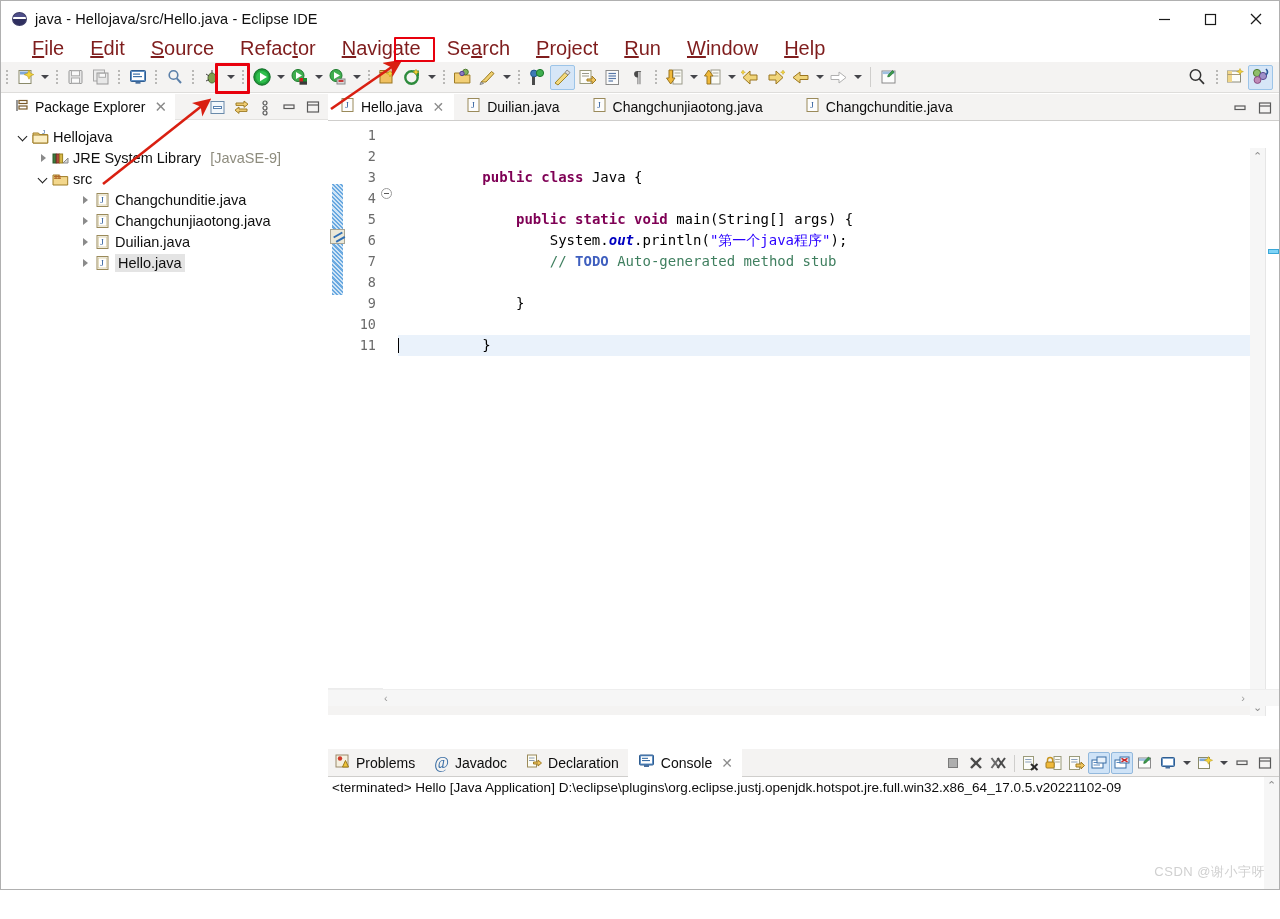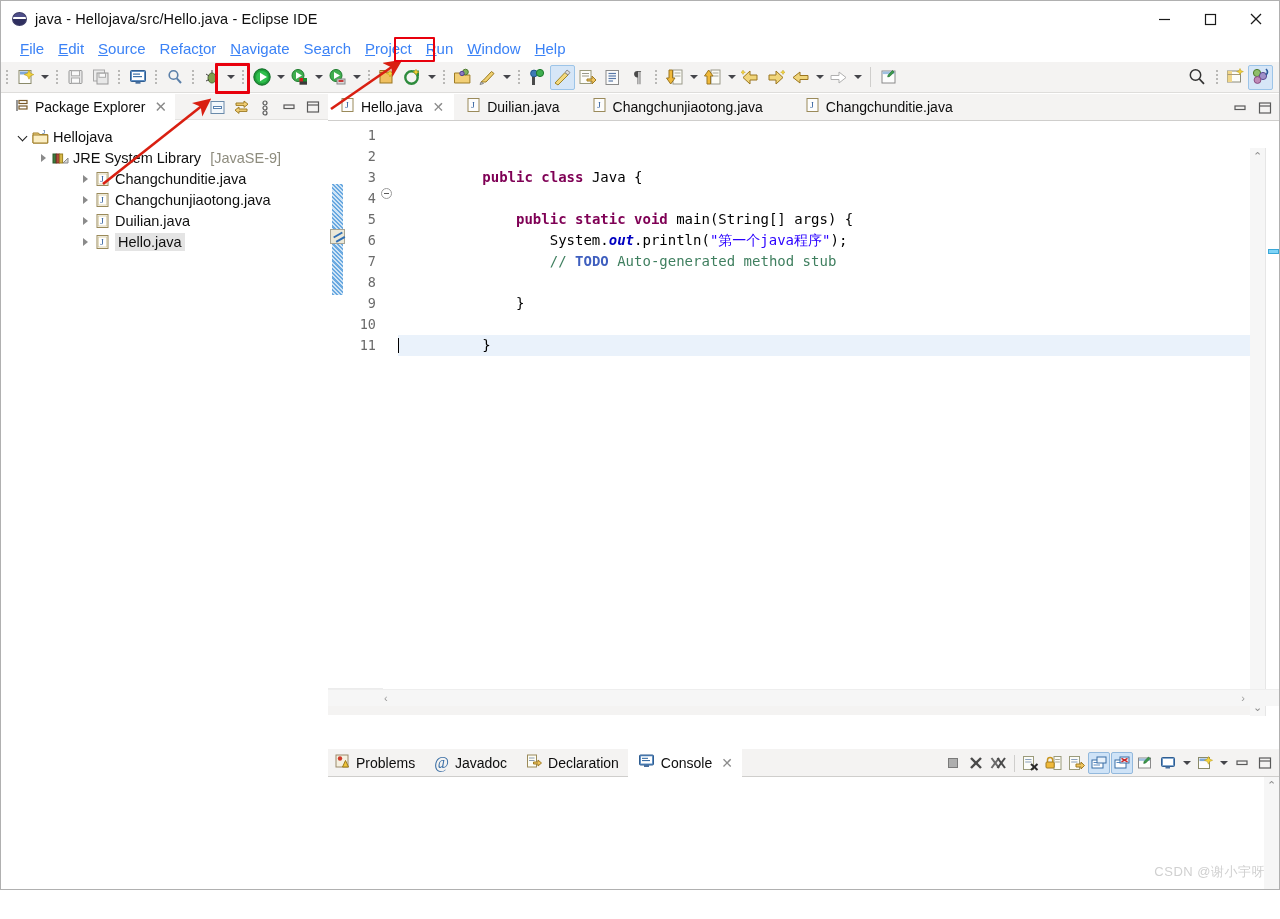--- a/index.html
+++ b/index.html
@@ -49,23 +49,24 @@
   }
   .winbtn svg { display: block; }
 
   
   .menubar {
     position: absolute; left: 0; top: 36px; width: 1278px; height: 24px;
     display: flex; align-items: center; padding-left: 12px;
     background: #ffffff;
   }
   .menuitem {
-    font-size: 15px; color: #3b82f6;
+    font-size: 20px; color: #7f1d1d;
     padding: 1px 7px 2px 7px;
     white-space: nowrap;
+    margin-left: 12px;
   }
   .menuitem u { text-decoration: underline; text-underline-offset: 1px; }
   .menuitem.highlighted { position: relative; }
   .menu-redbox {
     position: absolute; left: 393px; top: 36px;
     width: 41px; height: 25px;
     border: 2.5px solid #e8000d;
     border-radius: 1px;
     pointer-events: none;
     z-index: 40;
@@ -662,20 +663,37 @@
             <rect x="7.6" y="4" width="3" height="9" fill="#d8b84a" stroke="#9a8020"></rect>
             <path d="M11 13 L16 8 L16 13Z" fill="#d8d8d8" stroke="#8a8a8a"></path>
           </svg>
         </span>
         <span class="tlabel-wrap">
           <span class="tlabel">JRE System Library</span>
           <span class="tlabel dim" style="margin-left:5px;">[JavaSE-9]</span>
         </span>
       </div>
 
+      <div class="trow" style="padding-left:34px;">
+        <span class="tw">
+            <span class="chev-d"></span>
+          </span>
+        <span class="ticon">
+          <svg width="17" height="16" viewBox="0 0 17 16">
+            <path d="M1 4 h5.5 l1.2 1.6 h8 v8.4 h-14.7Z" fill="#f3d78c" stroke="#9e7c25"></path>
+            <g stroke="#b06a2a" stroke-width="1.2">
+              <line x1="4" y1="4" x2="4" y2="8"></line>
+                <line x1="7" y1="3.6" x2="7" y2="8"></line>
+              <line x1="2" y1="5.4" x2="9" y2="5.4"></line>
+                <line x1="2" y1="7.2" x2="9" y2="7.2"></line>
+            </g>
+          </svg>
+        </span>
+        <span class="tlabel-wrap"><span class="tlabel">src</span></span>
+      </div>
 
 
       <div class="trow" style="padding-left:76px;">
         <span class="tw">
             <span class="chev-r"></span>
           </span>
         <span class="ticon">
           <svg width="15" height="16" viewBox="0 0 15 16">
             <rect x="2" y="1.5" width="11" height="13" fill="#fdfdfd" stroke="#9a8a5a"></rect>
             <rect x="3.2" y="3" width="8.6" height="10" fill="#ffffff" stroke="#c8b880" stroke-width="0.6"></rect>
@@ -999,20 +1017,21 @@
         <div class="cn-tool">
           <svg width="16" height="16" viewBox="0 0 16 16">
               <rect x="2.5" y="3" width="11" height="10" fill="none" stroke="#5a5a5a" stroke-width="1.2"></rect>
               <line x1="2.5" y1="6" x2="13.5" y2="6" stroke="#5a5a5a" stroke-width="1.2"></line>
             </svg>
         </div>
       </div>
     </div>
 
     <div class="cn-body">
+      <div class="cn-line">&lt;terminated&gt; Hello [Java Application] D:\eclipse\plugins\org.eclipse.justj.openjdk.hotspot.jre.full.win32.x86_64_17.0.5.v20221102-09</div>
 
       <div class="cn-vscroll">
         <div class="sb-arrow">⌃</div>
         <div class="sb-arrow">⌄</div>
       </div>
       <div class="cn-hscroll">
         <span style="margin-left:2px;">‹</span>
       </div>
     </div>
   </div>

